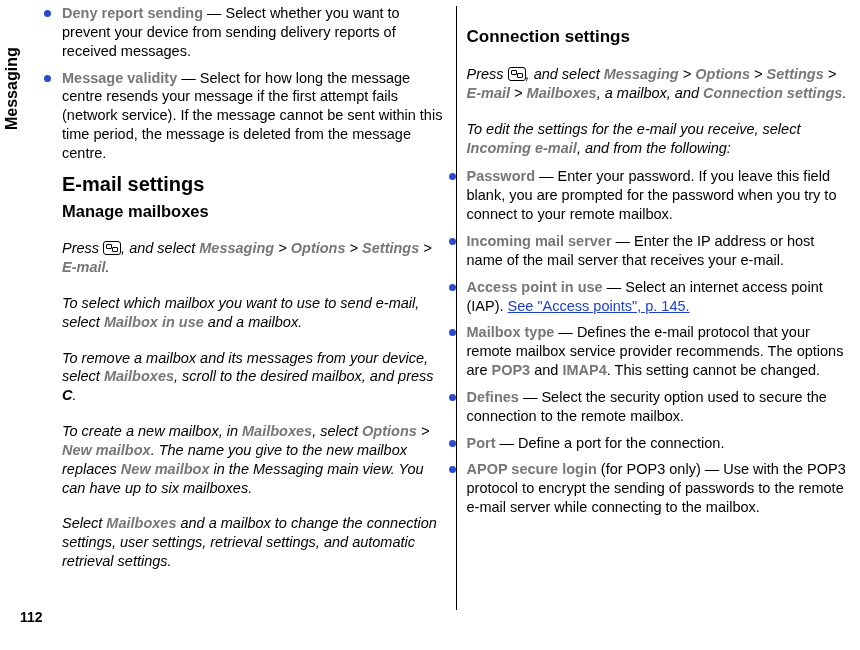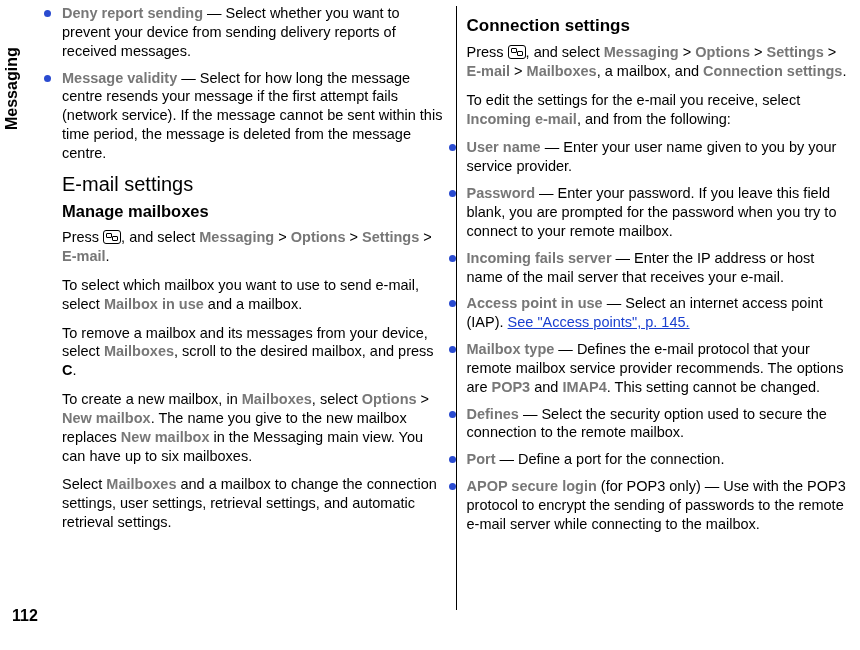--- a/index.html
+++ b/index.html
@@ -33,58 +33,58 @@
     left: 3px;
     top: 130px;
     transform: rotate(-90deg);
     transform-origin: left top;
     font-weight: bold;
     font-size: 16px;
     white-space: nowrap;
   }
   .page-num {
     position: absolute;
-    left: 12px;
+    left: 20px;
     bottom: 25px;
     font-weight: bold;
-    font-size: 16px;
+    font-size: 14px;
   }
   .columns {
     position: absolute;
     left: 32px;
     top: 0;
     right: 0;
     bottom: 0;
     display: flex;
   }
   .col {
     flex: 1;
     padding: 0 10px 10px 30px;
     box-sizing: border-box;
     line-height: 1.3;
   }
   .col.left { padding-top: 0; }
-  .col.right { padding-top: 11px; padding-left: 10px; }
+  .col.right { padding-top: 22px; padding-left: 10px; }
   .divider {
     width: 1px;
     margin-top: 6px;
     margin-bottom: 40px;
     background: #000;
   }
   h2.heading {
     font-size: 20px;
-    font-weight: normal;
+    font-weight: bold;
     margin: 1px 0 4px 0;
   }
   h3.subheading {
     font-size: 16.5px;
     font-weight: bold;
     margin: 4px 0 4px 0;
   }
-  p { margin: 6px 0 10px 0; }
+  p { margin: 17px 0 10px 0; font-style: italic; }
   .grey-bold { color: #777; font-weight: bold; }
   .link { color: #1a3fcf; text-decoration: underline; }
   ul.bullets {
     list-style: none;
     padding: 0;
     margin: 4px 0 8px 0;
   }
   ul.bullets > li {
     position: relative;
     padding-left: 0;
@@ -180,23 +180,22 @@
 
       <p>
         <span>Press </span><span class="key-icon"></span><span>, and select </span><span class="grey-bold">Messaging</span> &gt; <span class="grey-bold">Options</span> &gt; <span class="grey-bold">Settings</span> &gt; <span class="grey-bold">E-mail</span> &gt; <span class="grey-bold">Mailboxes</span><span>, a mailbox, and </span><span class="grey-bold">Connection settings</span><span>.</span>
       </p>
 
       <p>
         <span>To edit the settings for the e-mail you receive, select </span><span class="grey-bold">Incoming e-mail</span><span>, and from the following:</span>
       </p>
 
       <ul class="bullets">
-        <li><span class="grey-bold">User name</span><span> — Enter your user name given to you by your service provider.</span></li>
         <li><span class="grey-bold">Password</span><span> — Enter your password. If you leave this field blank, you are prompted for the password when you try to connect to your remote mailbox.</span></li>
-        <li><span class="grey-bold">Incoming fails server</span><span> — Enter the IP address or host name of the mail server that receives your e-mail.</span></li>
+        <li><span class="grey-bold">Incoming mail server</span><span> — Enter the IP address or host name of the mail server that receives your e-mail.</span></li>
         <li><span class="grey-bold">Access point in use</span><span> — Select an internet access point (IAP). </span><span class="link">See "Access points", p. 145.</span></li>
         <li><span class="grey-bold">Mailbox type</span><span> — Defines the e-mail protocol that your remote mailbox service provider recommends. The options are </span><span class="grey-bold">POP3</span><span> and </span><span class="grey-bold">IMAP4</span><span>. This setting cannot be changed.</span></li>
         <li><span class="grey-bold">Defines</span><span> — Select the security option used to secure the connection to the remote mailbox.</span></li>
         <li><span class="grey-bold">Port</span><span> — Define a port for the connection.</span></li>
         <li><span class="grey-bold">APOP secure login</span><span> (for POP3 only) — Use with the POP3 protocol to encrypt the sending of passwords to the remote e-mail server while connecting to the mailbox.</span></li>
       </ul>
     </div>
 
   </div>
 </div>

